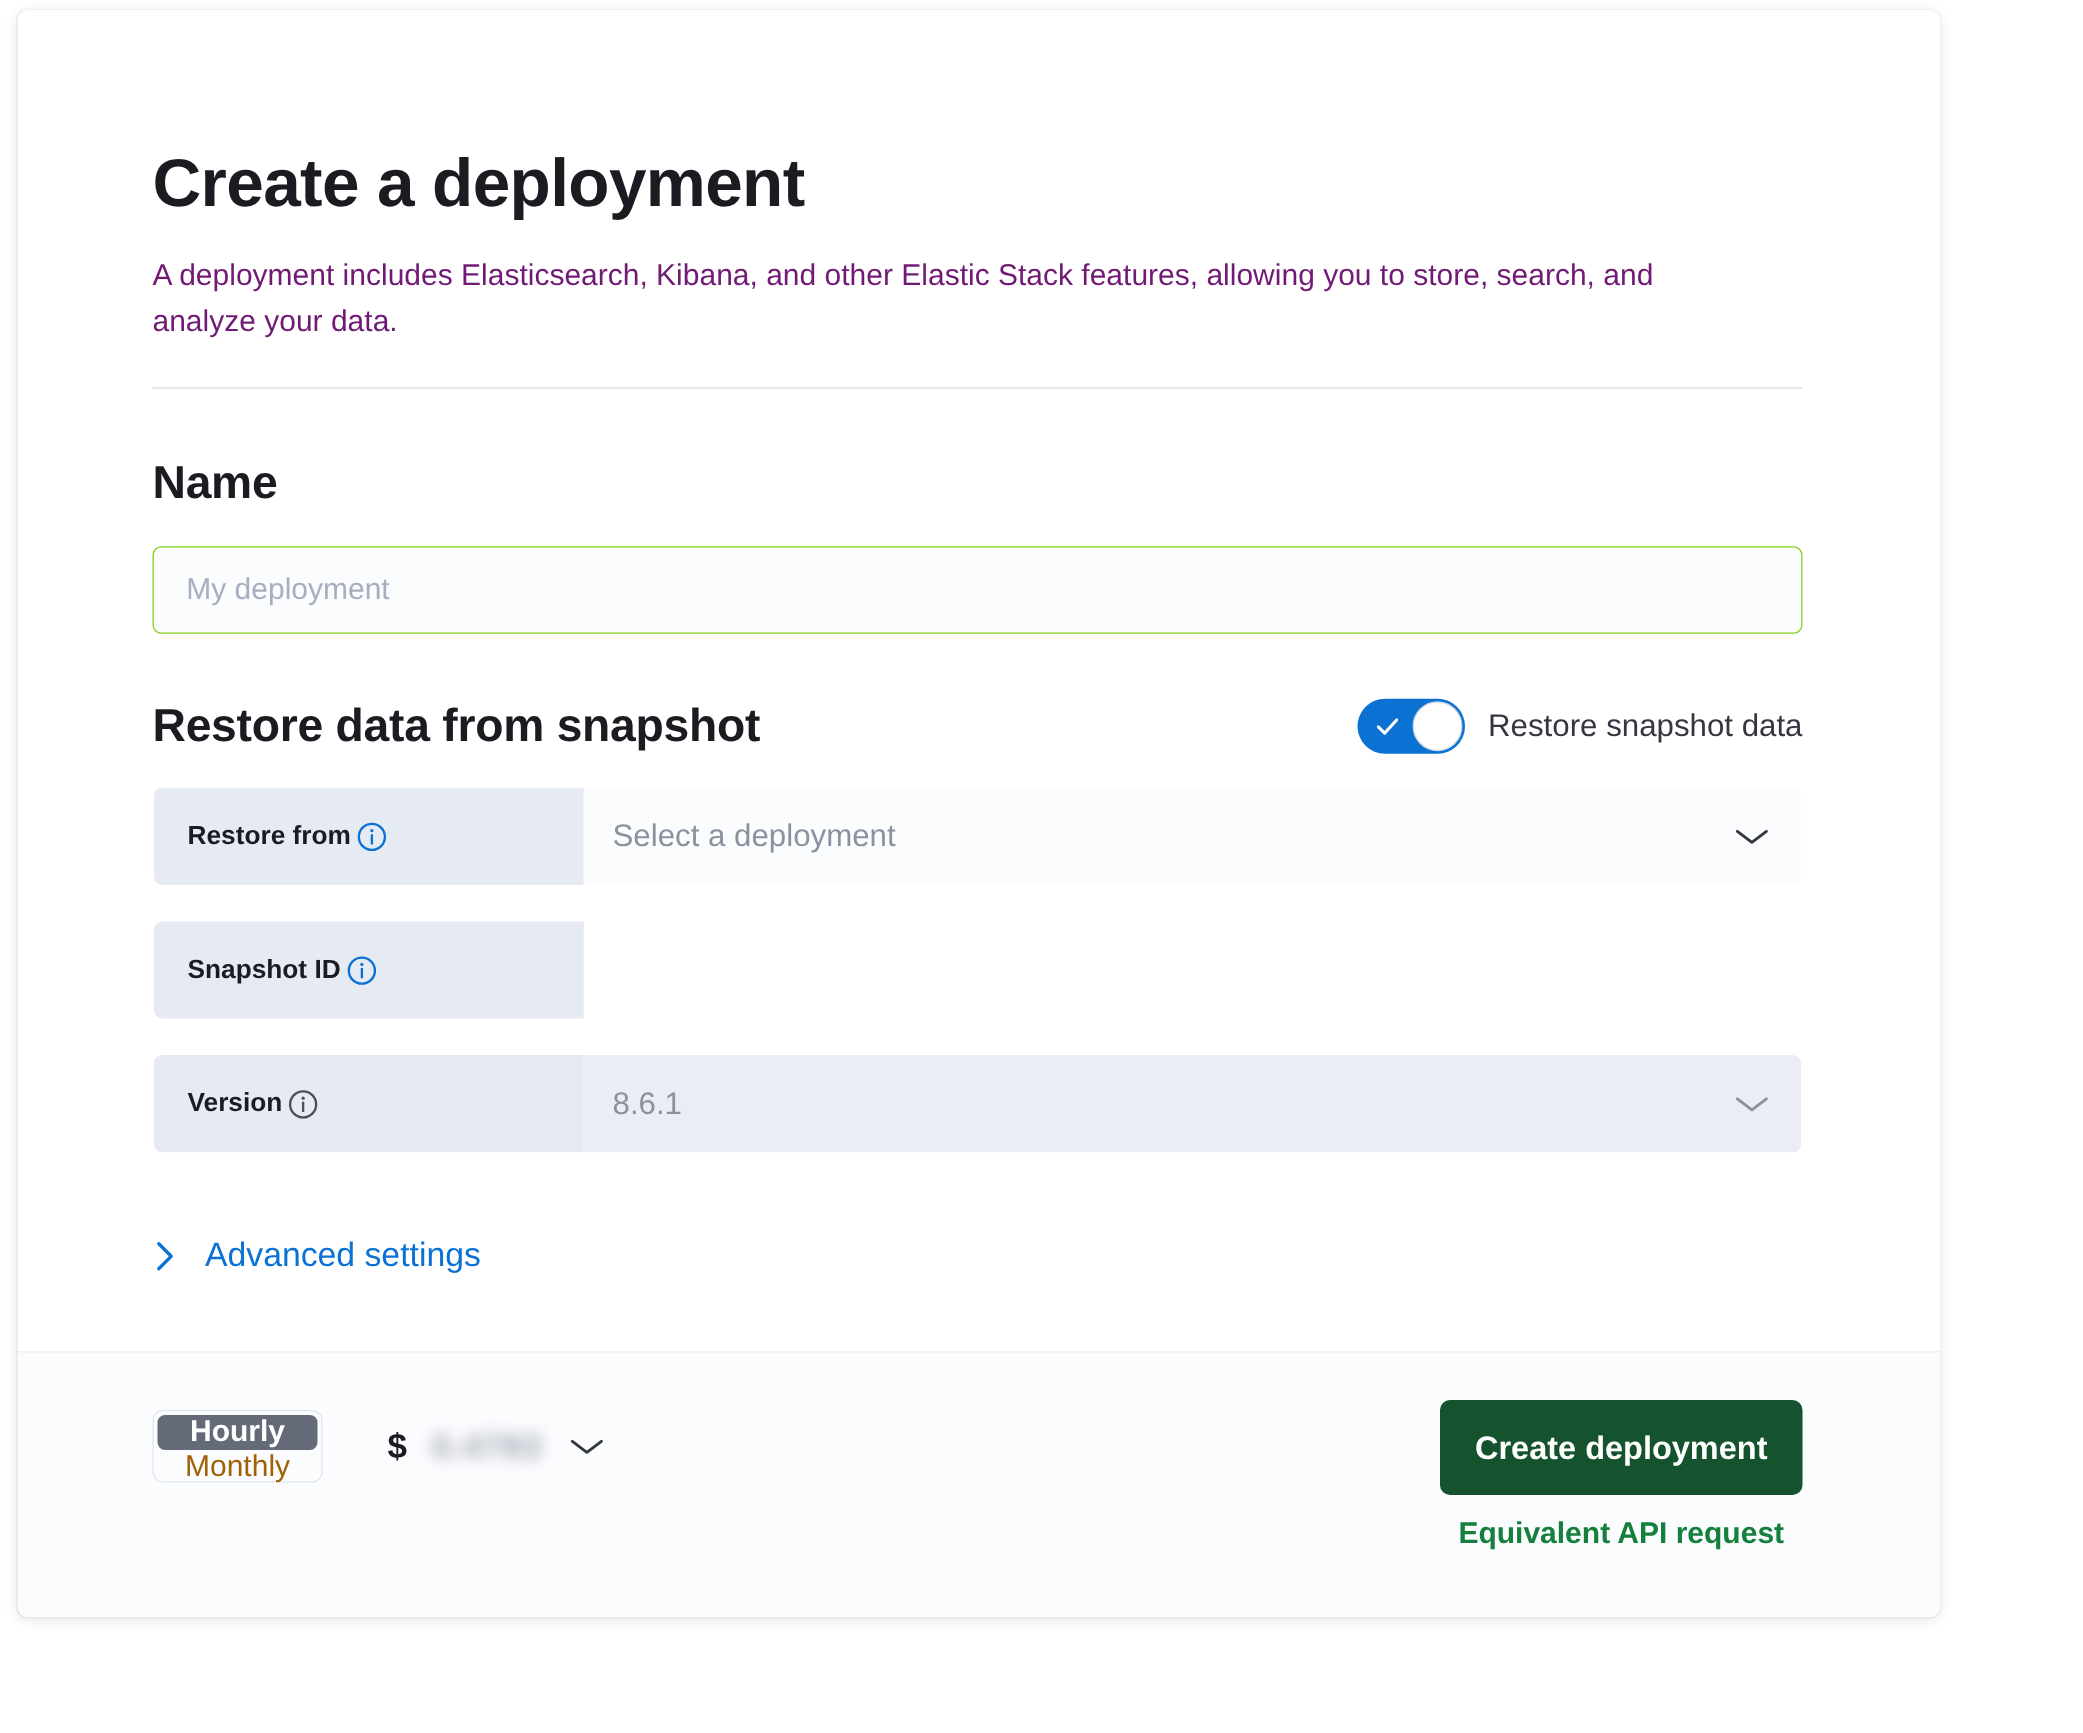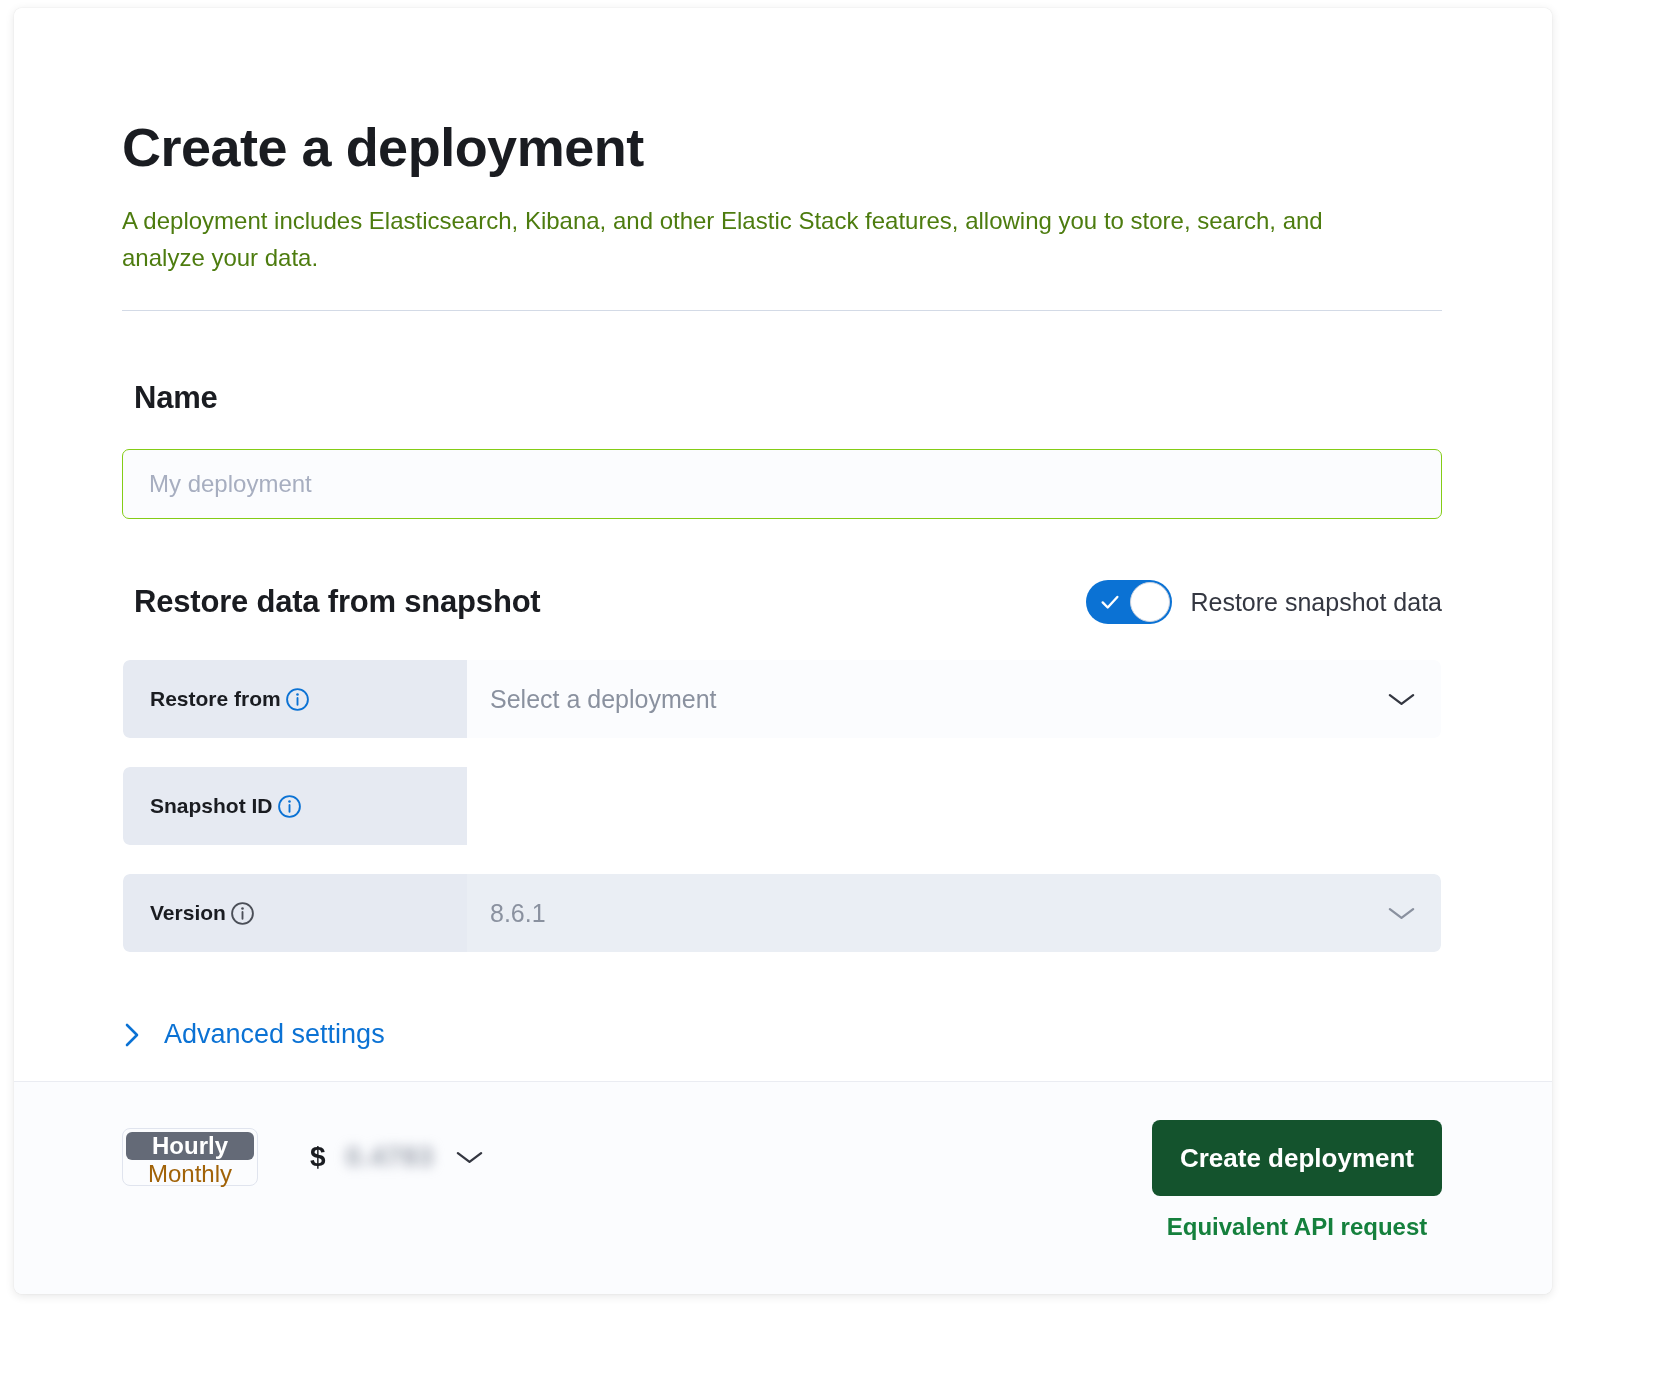--- a/index.html
+++ b/index.html
@@ -50,34 +50,34 @@
     font-weight: 700;
     letter-spacing: -0.5px;
     color: #1a1c21;
   }
   .page-subtitle {
     margin: 0;
     padding-top: 24px;
     width: 1262px;
     font-size: 24px;
     line-height: 37px;
-    color: #4d7c0f;
+    color: #701a75;
     font-weight: 400;
   }
   .divider {
     margin-top: 34px;
     width: 1320px;
     height: 1px;
     background: #d3dae6;
   }
 
   
   .section-title {
-    margin: 12px;
-    font-size: 31px;
+    margin: 0;
+    font-size: 37px;
     line-height: 38px;
     font-weight: 700;
     letter-spacing: -0.2px;
     color: #1a1c21;
   }
   .name-title { padding-top: 56px; }
 
   .text-input {
     margin-top: 32px;
     width: 1320px;

